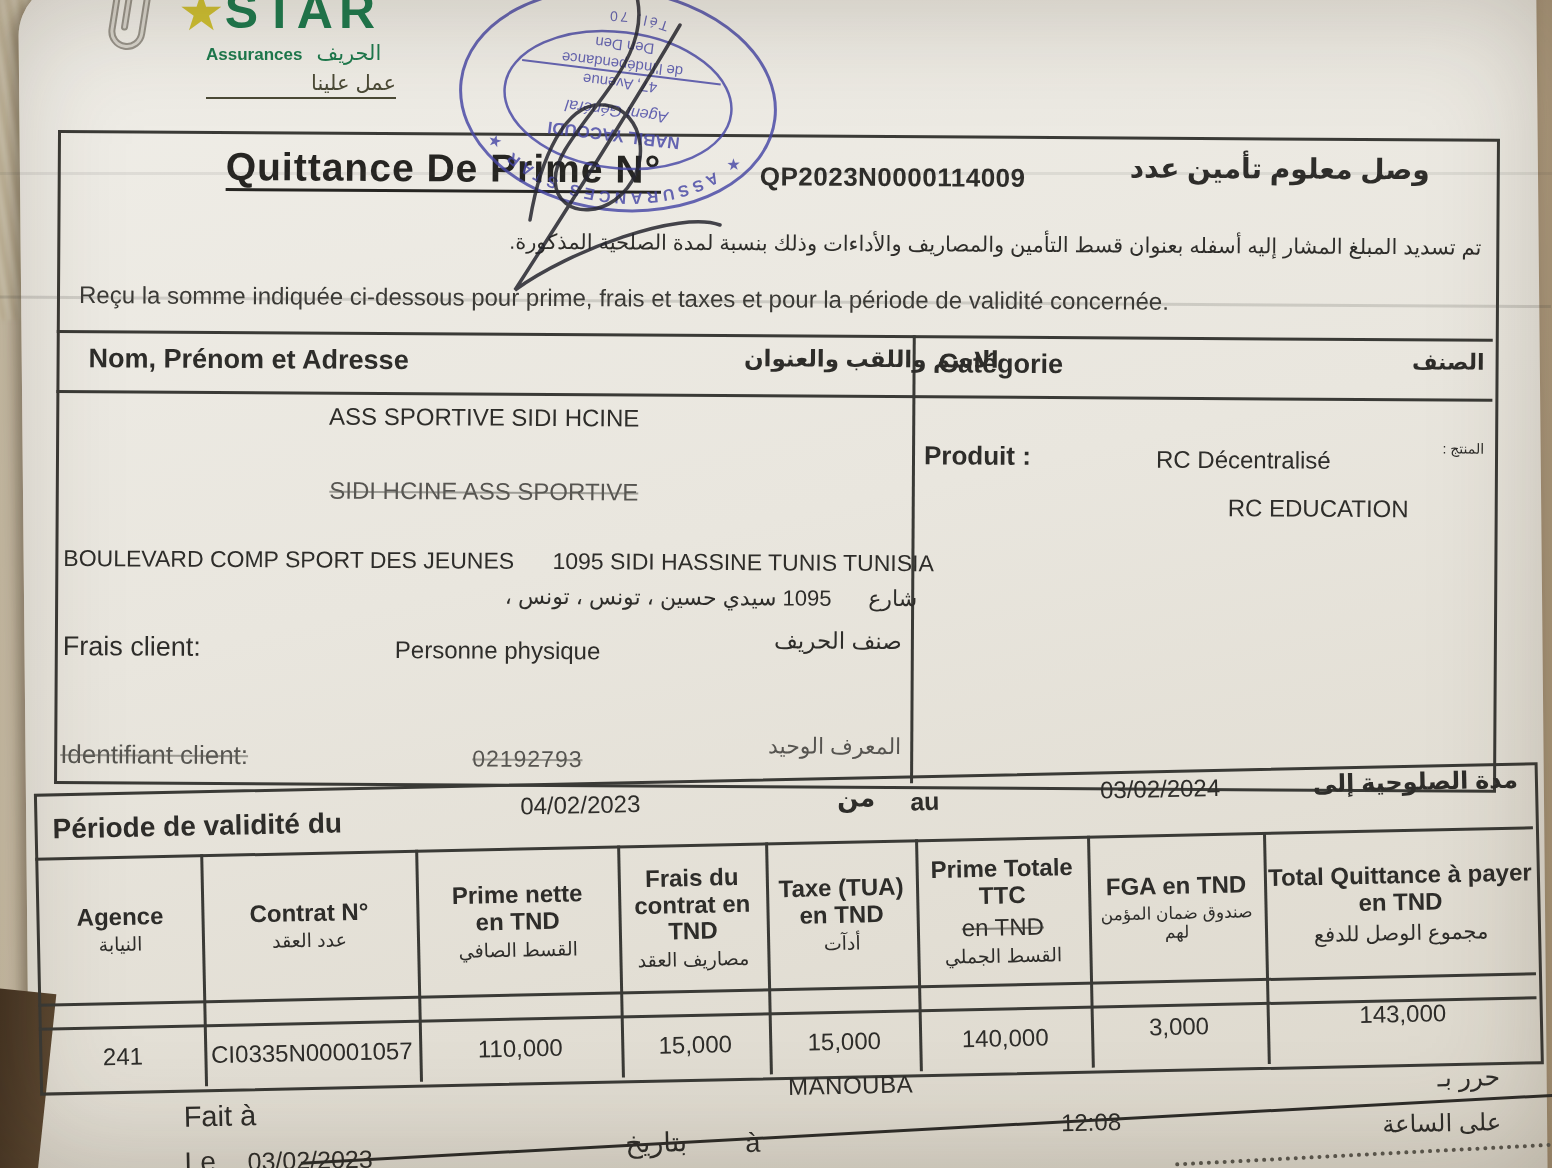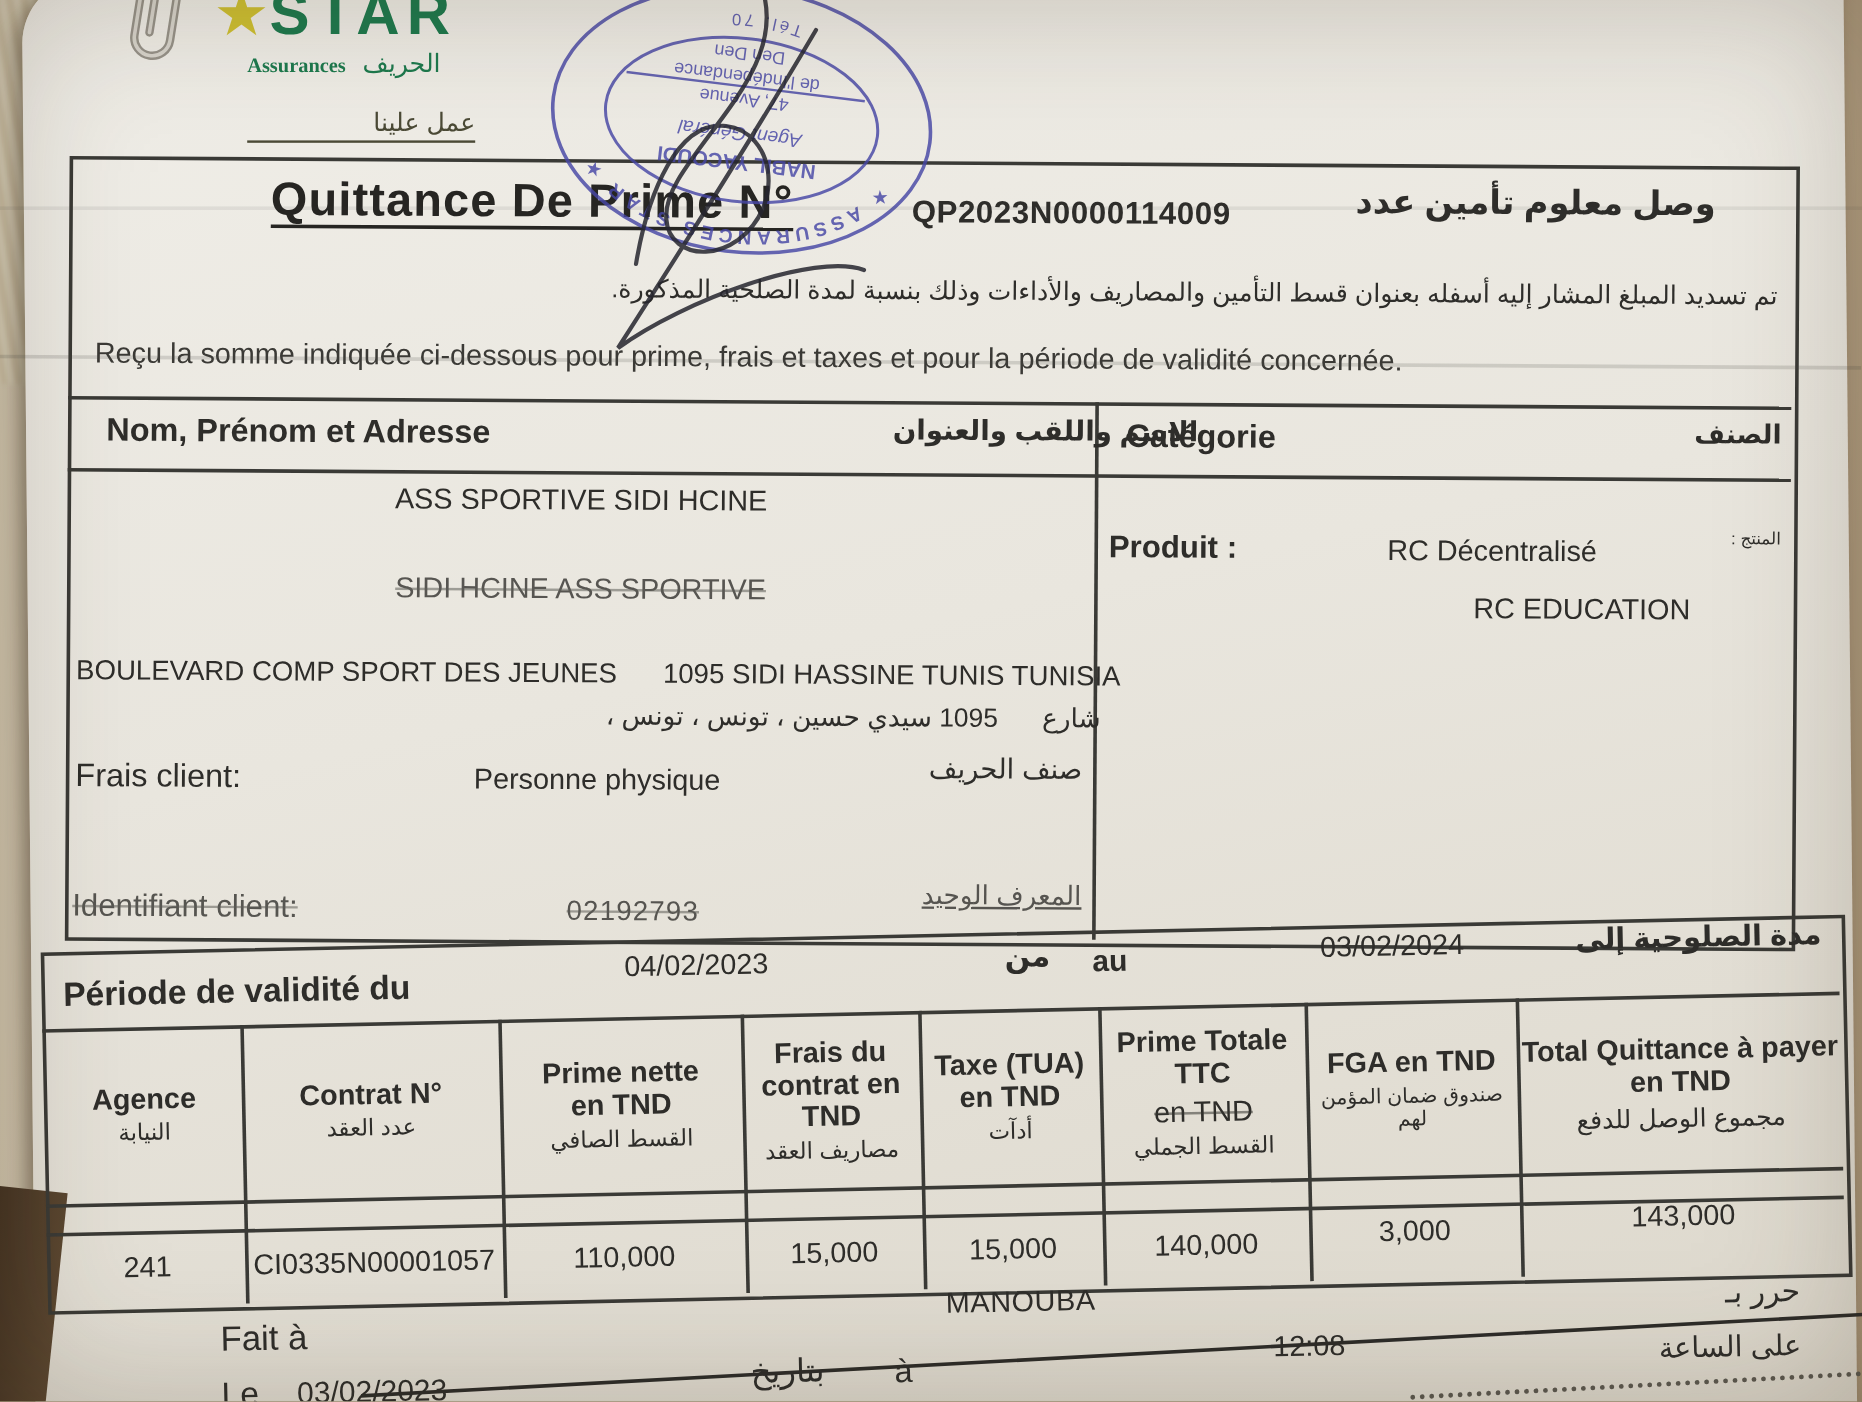--- a/index.html
+++ b/index.html
@@ -22,40 +22,40 @@
     background:linear-gradient(168deg,#f0eee8 0%,#e9e6de 45%,#dcd7cb 100%);
     border-radius:55px 0 0 0;transform:rotate(-0.55deg);
     box-shadow:-6px 4px 14px rgba(50,38,20,.45);}
   .line{position:absolute;background:#3a3a36;}
   .box{position:absolute;border:3px solid #3a3a36;}
   .t{position:absolute;line-height:1.25;}
   .b{font-weight:bold;}
   .ar{direction:rtl;}
   .ctr{text-align:center;}
   .rgt{text-align:right;}
-  .faded{opacity:.78;text-decoration:underline;}
+  .faded{opacity:.78;}
   .struck{text-decoration:line-through;text-decoration-color:rgba(55,55,50,.55);text-decoration-thickness:2px;}
   .pre{white-space:pre;}
   .title-underline{text-decoration:underline;text-decoration-thickness:3px;text-underline-offset:8px;}
   
   .sec-header{position:absolute;inset:0;transform:rotate(.35deg);transform-origin:62px 132px;}
   .sec-lower{position:absolute;inset:0;transform:rotate(-1.2deg);transform-origin:120px 1085px;}
   
   .hcell{position:absolute;top:862px;height:136px;display:flex;flex-direction:column;
     align-items:center;justify-content:center;gap:5px;text-align:center;}
   .hfr{font-weight:bold;font-size:24px;line-height:1.12;}
   .har{font-size:19px;direction:rtl;line-height:1.1;}
   .dval{position:absolute;top:1030px;height:54px;display:flex;align-items:center;
     justify-content:center;font-size:24px;}
   
   .artifact{position:absolute;height:3px;background:rgba(70,70,64,.18);width:100%;}
   svg{position:absolute;overflow:visible;}
   .logo-star{color:#cfc132;}
   .logo-name{color:#1d7a4e;}
-  .logo-sub{color:#1d7a4e;font-family:Liberation Serif, serif;}
+  .logo-sub{color:#1d7a4e;}
   .logo-slogan{color:#4b4a36;}
 </style>
 </head>
 <body>
 
 <div class="photo">
 
   <div class="carpet"></div>
   <div class="paper"></div>
   <div class="corner-dark"></div>
@@ -67,21 +67,21 @@
 
   <div class="t" style="left:178px;top:-14px;width:260px;">
     <div style="display:flex;align-items:flex-start;">
       <span class="logo-star" style="font-size:52px;line-height:1;">★</span>
       <span class="logo-name b" style="font-size:50px;line-height:1;letter-spacing:6px;">STAR</span>
     </div>
     <div style="display:flex;gap:14px;align-items:baseline;margin:2px 0 0 28px;">
       <span class="logo-sub b" style="font-size:17px;">Assurances</span>
       <span class="logo-sub ar" style="font-size:21px;">الحريف</span>
     </div>
-    <div style="display:flex;align-items:baseline;margin:24px 0 0 28px;border-bottom:2px solid #4b4a36;width:190px;justify-content:flex-end;">
+    <div style="display:flex;align-items:baseline;margin:4px 0 0 28px;border-bottom:2px solid #4b4a36;width:190px;justify-content:flex-end;">
       <span class="logo-slogan ar" style="font-size:21px;">عمل علينا</span>
     </div>
   </div>
 
   <div class="sec-header">
 
     <div class="box" style="left:58px;top:130px;width:1436px;height:648px;"></div>
 
     <div class="t b title-underline" style="left:226px;top:142px;font-size:39px;letter-spacing:1px;color:#262522;">Quittance De Prime N°</div>
     <div class="t b" style="left:760px;top:156px;font-size:26px;letter-spacing:.5px;">QP2023N0000114009</div>

